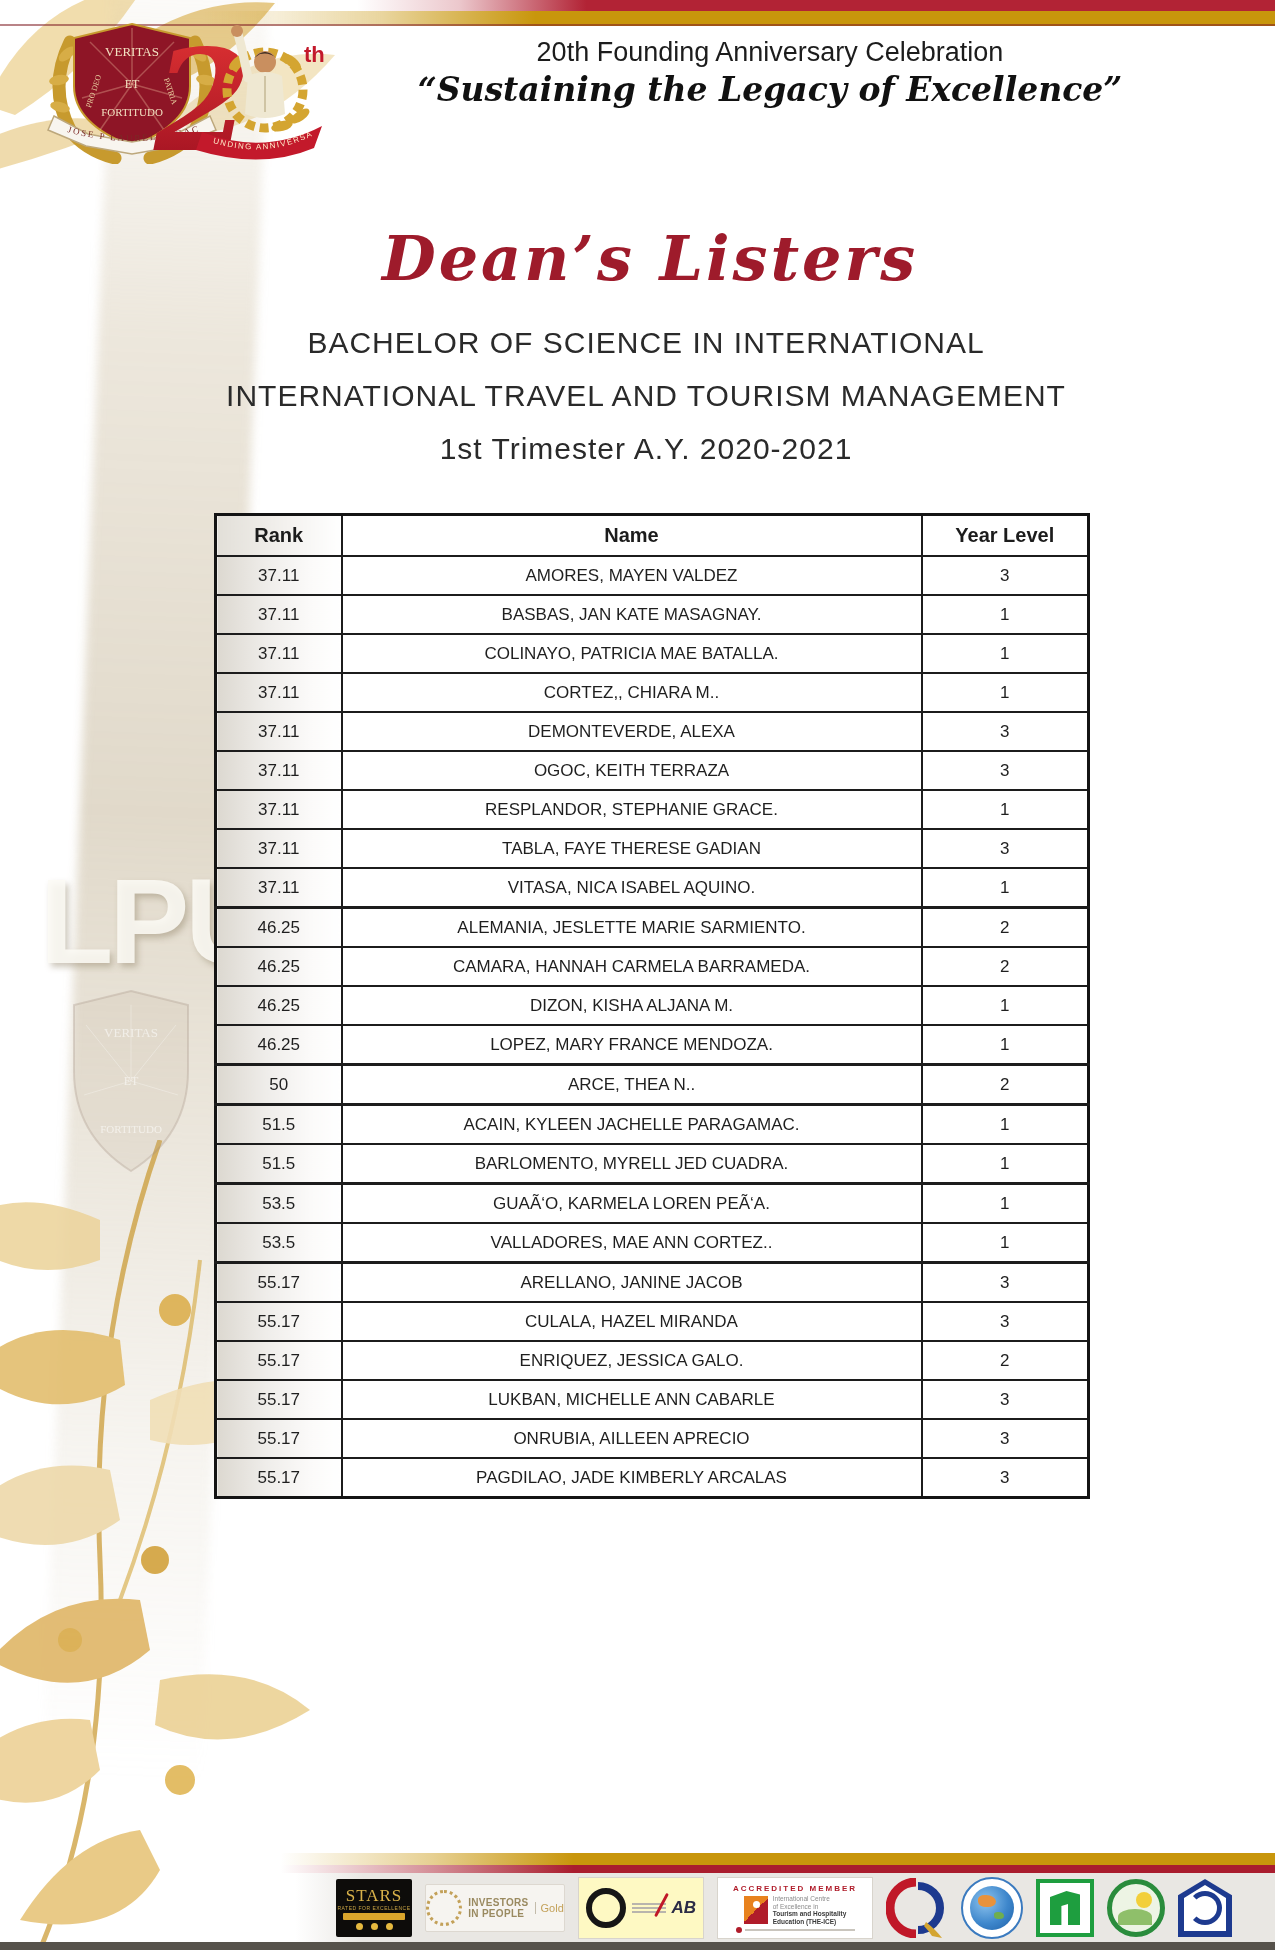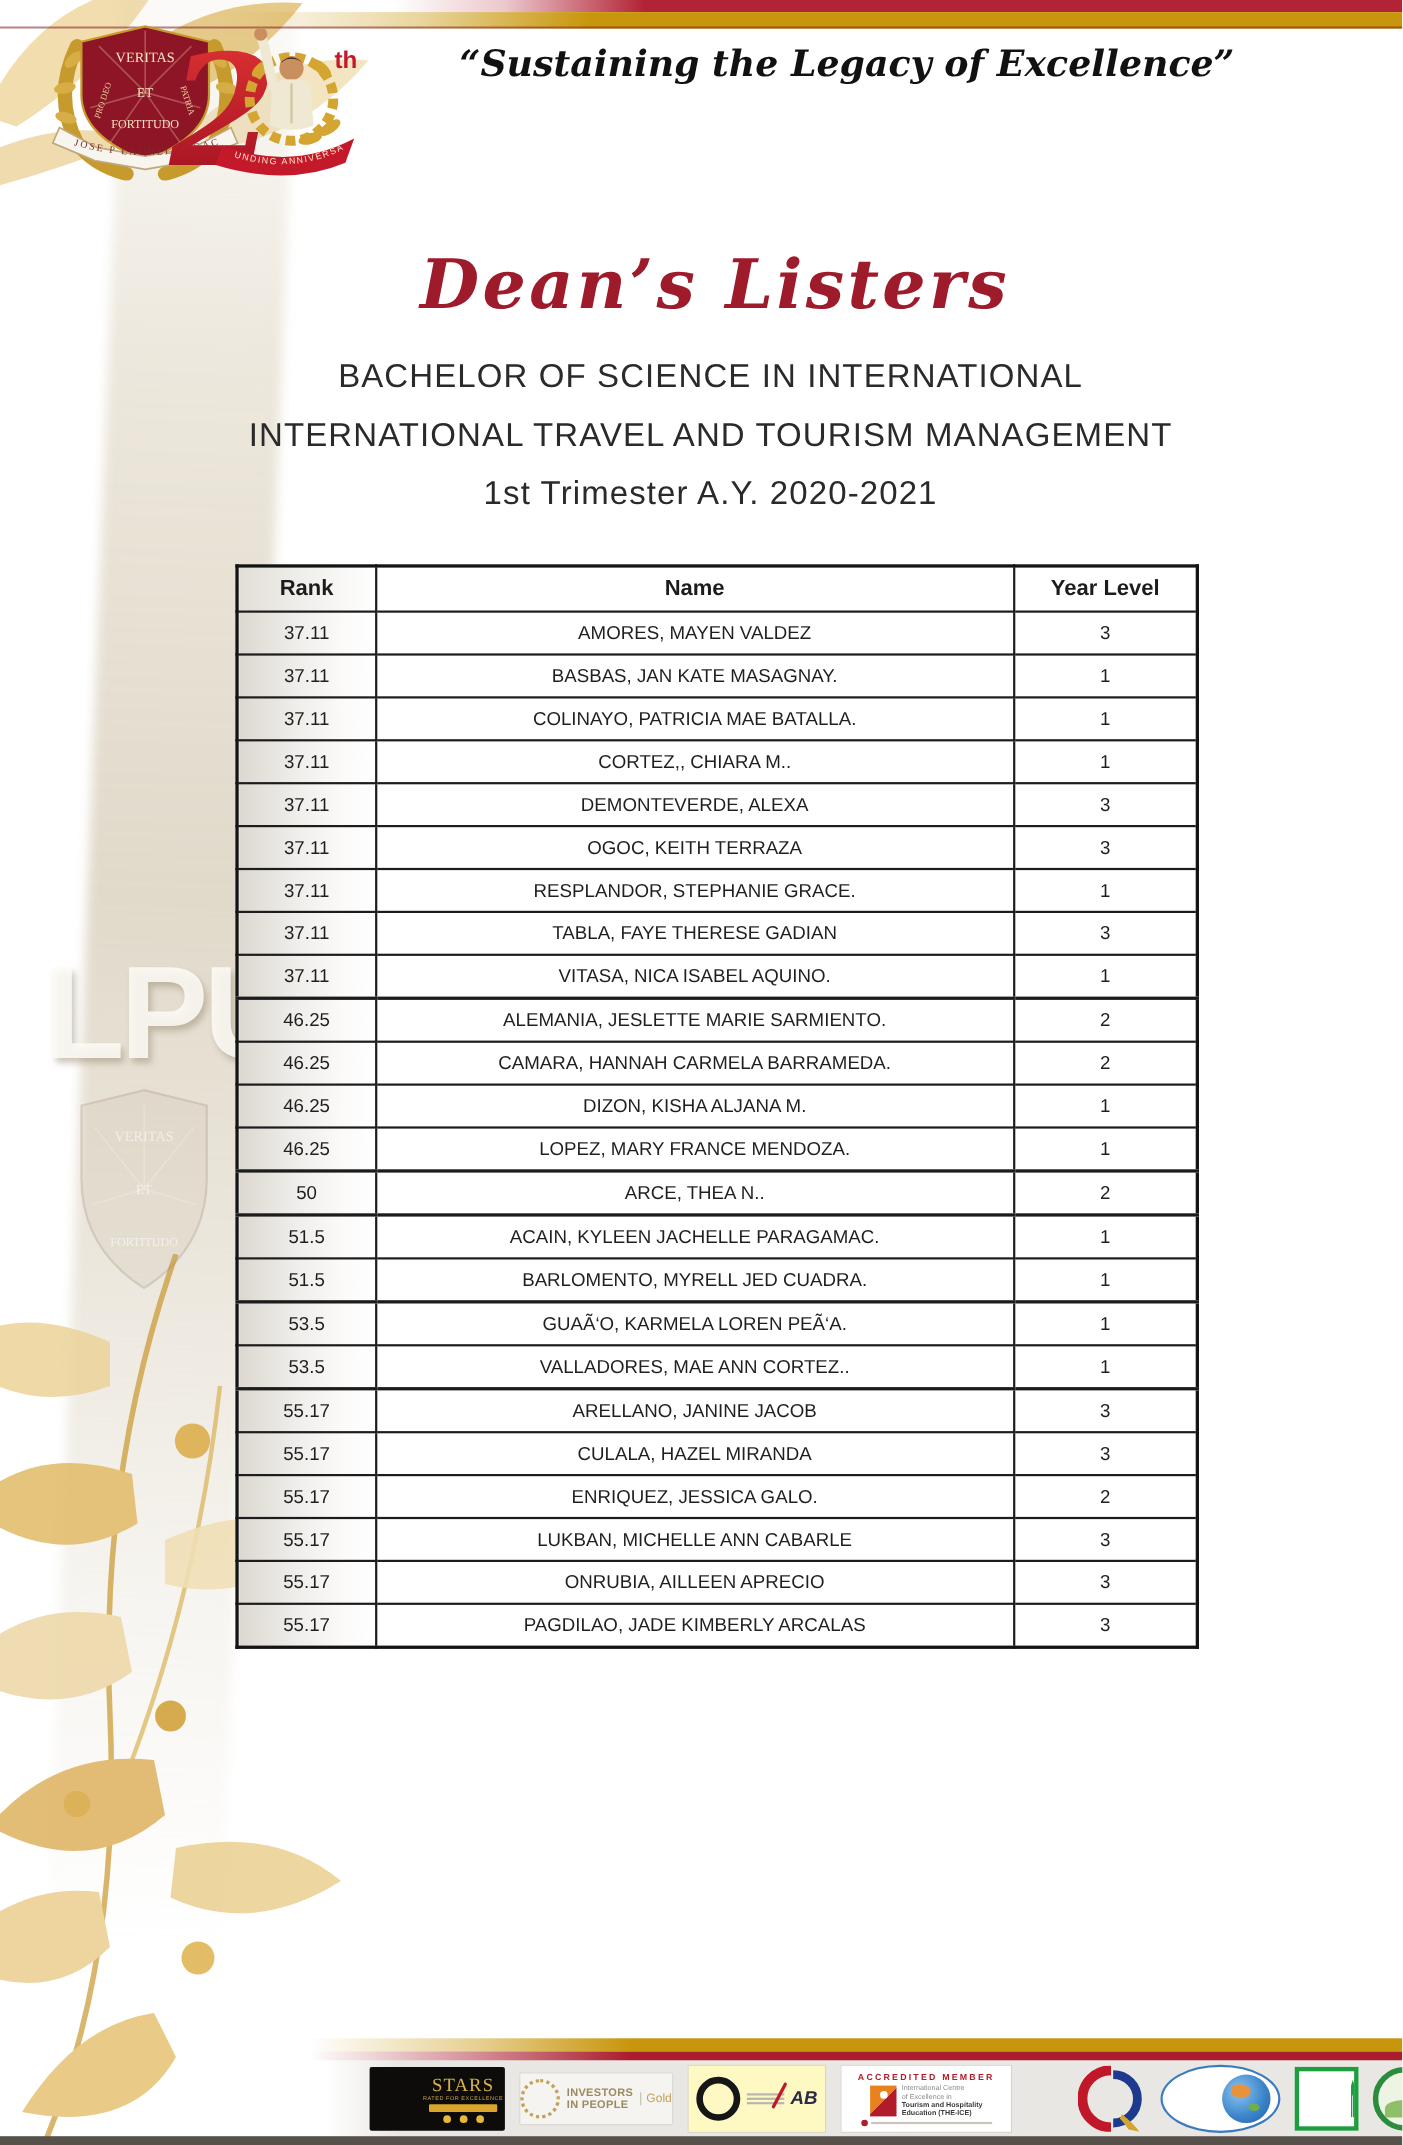--- a/index.html
+++ b/index.html
@@ -60,21 +60,21 @@
     background:linear-gradient(to right,rgba(200,150,12,0) 22%,rgba(200,150,12,0.45) 34%,#C8960C 45%);}
   .band-red-bot{position:absolute;z-index:2;top:1865px;left:0;right:0;height:8px;
     background:linear-gradient(to right,rgba(169,29,46,0) 22%,rgba(169,29,46,0.5) 34%,#A91D2E 45%);}
   .footer-band{position:absolute;z-index:1;top:1873px;left:295px;right:0;height:69px;
     background:linear-gradient(to right,rgba(233,231,227,0) 0%,rgba(233,231,227,1) 7%,#e9e7e3 100%);}
   .bottom-bar{position:absolute;z-index:2;top:1942px;left:0;right:0;height:8px;background:#56524b;}
   .logos{position:absolute;z-index:3;top:1878px;left:336px;height:60px;
     display:flex;align-items:center;gap:13px;}
 
   
-  .lg{flex:none;display:flex;align-items:center;justify-content:center;padding-left:47px;}
+  .lg{flex:none;display:flex;align-items:center;justify-content:center;}
   .lg-stars{width:76px;height:58px;background:#0d0c0a;border-radius:2px;
     display:flex;flex-direction:column;align-items:center;justify-content:center;color:#d9b24a;}
   .lg-stars .st-title{font-family:"Liberation Serif",serif;font-size:17px;letter-spacing:1px;line-height:17px;}
   .lg-stars .st-sub{font-size:5px;letter-spacing:0.5px;color:#caa545;margin-top:1px;}
   .lg-stars .st-band{width:62px;height:7px;background:#d9a52c;margin-top:2px;border-radius:1px;}
   .lg-stars .st-dots{display:flex;gap:8px;margin-top:3px;}
   .lg-stars .st-dots i{width:7px;height:7px;border-radius:50%;background:#e5b93f;}
   .lg-iip{width:128px;height:46px;background:#f6f4f0;border:1px solid #ddd8d0;border-radius:2px;
     display:flex;align-items:center;gap:6px;padding:0 5px;}
   .iip-ring{width:30px;height:30px;border-radius:50%;border:3px dotted #c3a159;flex:none;}
@@ -239,20 +239,21 @@
       </g>
       <text x="152" y="44" font-size="22" font-weight="bold" fill="#c3192b" font-family="Liberation Sans,sans-serif">th</text>
       <path d="M50,114 Q113,138 170,108 L162,130 Q110,152 44,132 Z" fill="#c3192b"></path>
       <text font-size="8" fill="#ffe9c8" letter-spacing="1.5" font-family="Liberation Sans,sans-serif">
         <textPath href="#annivArc" startOffset="50%" text-anchor="middle">FOUNDING ANNIVERSARY</textPath>
       </text>
     </svg>
   </div>
 
   <div class="header-text">
+    <div class="ht-sub">20th Founding Anniversary Celebration</div>
     <div class="ht-motto">“Sustaining the Legacy of Excellence”</div>
   </div>
 
   <div class="deans">Dean’s Listers</div>
   <div class="program">
     <div>BACHELOR OF SCIENCE IN INTERNATIONAL</div>
     <div>INTERNATIONAL TRAVEL AND TOURISM MANAGEMENT</div>
     <div>1st Trimester A.Y. 2020-2021</div>
   </div>
 

